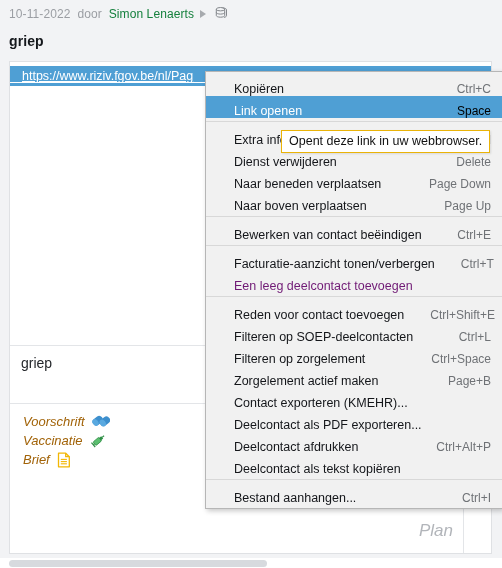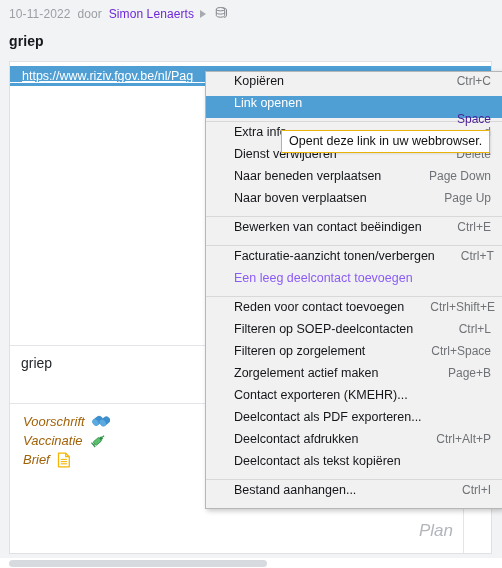--- a/index.html
+++ b/index.html
@@ -35,21 +35,21 @@
     align-items: center;
     padding-left: 9px;
     box-sizing: border-box;
   }
   #record-header .meta {
     color: #9b9ea3;
     font-size: 12px;
     letter-spacing: .1px;
     white-space: nowrap;
   }
-  #record-header .meta .author { color: #6d28d9; }
+  #record-header .meta .author { color: #15803d; }
   .tri-right {
     display: inline-block;
     width: 0; height: 0;
     border-left: 6px solid #a7aaae;
     border-top: 4.5px solid transparent;
     border-bottom: 4.5px solid transparent;
     margin: 0 8px 0 6px;
     vertical-align: middle;
   }
   .db-icon { display: inline-block; vertical-align: middle; margin-left: 0px; }
@@ -189,40 +189,40 @@
     border-right: none;
     box-shadow: 2px 2px 5px rgba(0,0,0,.22);
     box-sizing: border-box;
     padding: 2px 0 3px 0;
     z-index: 40;
   }
   .menu-item {
     position: relative;
     height: 22px;
     display: flex;
-    align-items: flex-start;
+    align-items: flex-end;
     padding: 0 11px 0 28px;
     box-sizing: border-box;
     font-size: 12.5px;
     color: #14161a;
     white-space: nowrap;
   }
   .menu-item .mlabel { flex: 0 0 auto; }
   .menu-item .mshort {
     margin-left: auto;
     color: #6f7276;
     font-size: 12px;
     padding-left: 26px;
   }
   .menu-item.selected {
     background: #4f9fd4;
     color: #ffffff;
   }
-  .menu-item.selected .mshort { color: #4c1d95; margin-top: 16px; }
-  .menu-item.disabled { color: #8b5cf6; }
+  .menu-item.selected .mshort { color: #000000; margin-top: 16px; }
+  .menu-item.disabled { color: #701a75; }
   .menu-sep {
     height: 1px;
     background: #d8d8d8;
     margin: 3px 0 3px 0;
   }
 
   
   #tooltip {
     position: absolute;
     left: 281px; top: 130px;

